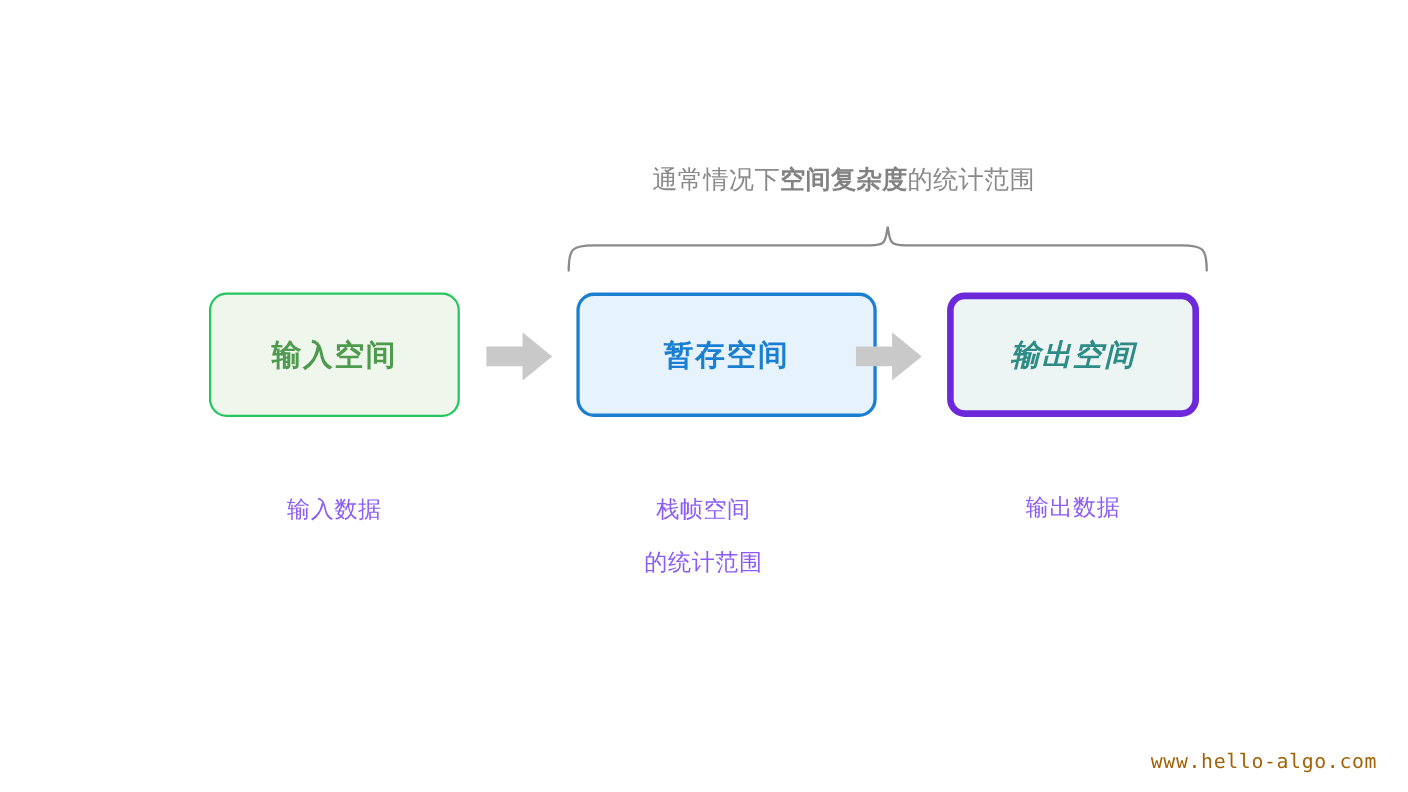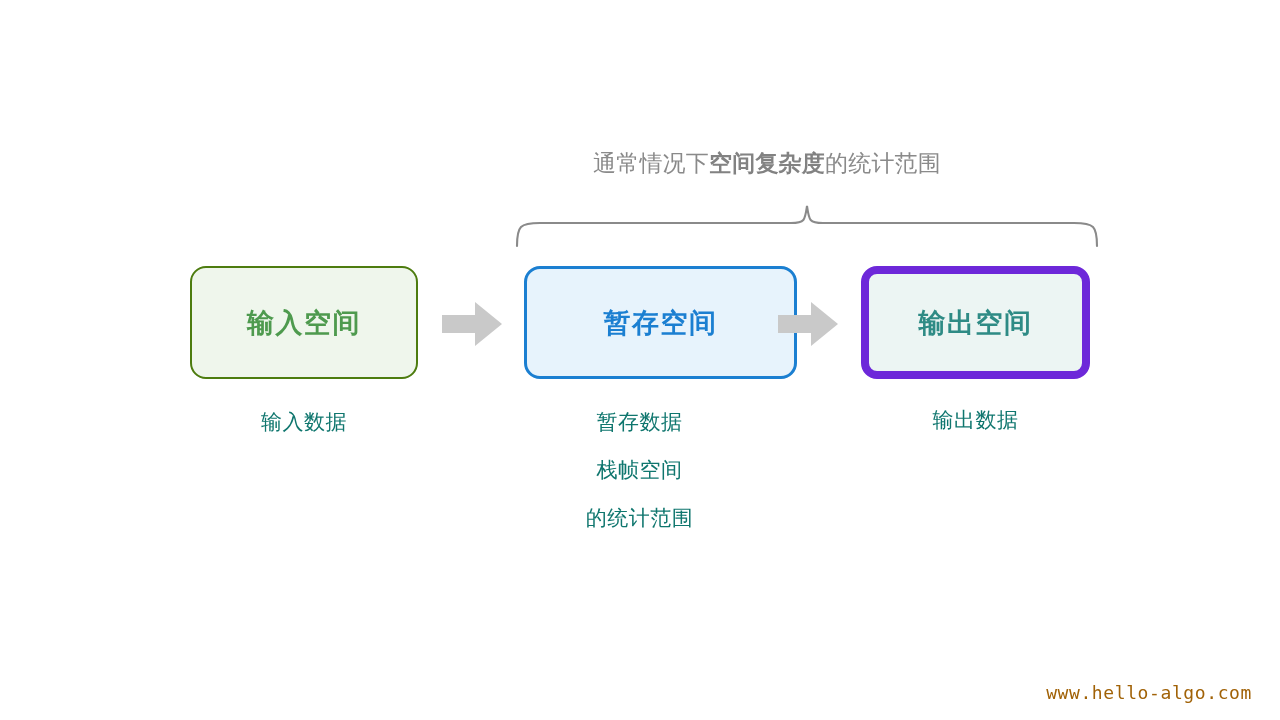--- a/index.html
+++ b/index.html
@@ -65,53 +65,54 @@
     align-items: center;
     justify-content: center;
     font-size: 27px;
     font-weight: 700;
     letter-spacing: 1.5px;
   }
   .box-input {
     left: 190px;
     width: 228px;
     background: #eff6ec;
-    border: 2px solid #4d7c0f;
+    border: 2px solid #22c55e;
     color: #4e9a4e;
   }
   .box-temp {
     left: 524px;
     width: 273px;
     background: #e7f3fc;
     border: 3px solid #1b7fd1;
     color: #1b7fd1;
   }
   .box-output {
     left: 861px;
     width: 229px;
     background: #ecf5f3;
-    border: 8px solid #6d28d9;
+    border: 6px solid #6d28d9;
     color: #2e8b85;
+    font-style: italic;
   }
 
   
   .arrow {
     position: absolute;
     top: 302px;
     width: 60px;
     height: 44px;
   }
   .arrow-1 { left: 442px; }
   .arrow-2 { left: 778px; }
 
   
   .labels {
     position: absolute;
-    top: 398px;
-    color: #0f766e;
+    top: 440px;
+    color: #8b5cf6;
     font-size: 21px;
     line-height: 48px;
     text-align: center;
     letter-spacing: 0.5px;
   }
   .labels-input  { left: 190px; width: 228px; }
   .labels-temp   { left: 524px; width: 231px; }
   .labels-output { left: 861px; width: 229px; font-family: Liberation Mono, monospace; }
   .labels div { white-space: nowrap; }
 
@@ -165,21 +166,20 @@
 
   <svg class="arrow arrow-2" viewBox="0 0 60 44" xmlns="http://www.w3.org/2000/svg">
     <polygon points="0,13 33,13 33,0 60,22 33,44 33,31 0,31" fill="#c9c9c9"></polygon>
   </svg>
 
   <div class="labels labels-input">
     <div>输入数据</div>
   </div>
 
   <div class="labels labels-temp">
-    <div>暂存数据</div>
     <div>栈帧空间</div>
     <div>的统计范围</div>
   </div>
 
   <div class="labels labels-output">
     <div>输出数据</div>
   </div>
 
   <div class="watermark">www.hello-algo.com</div>
 

